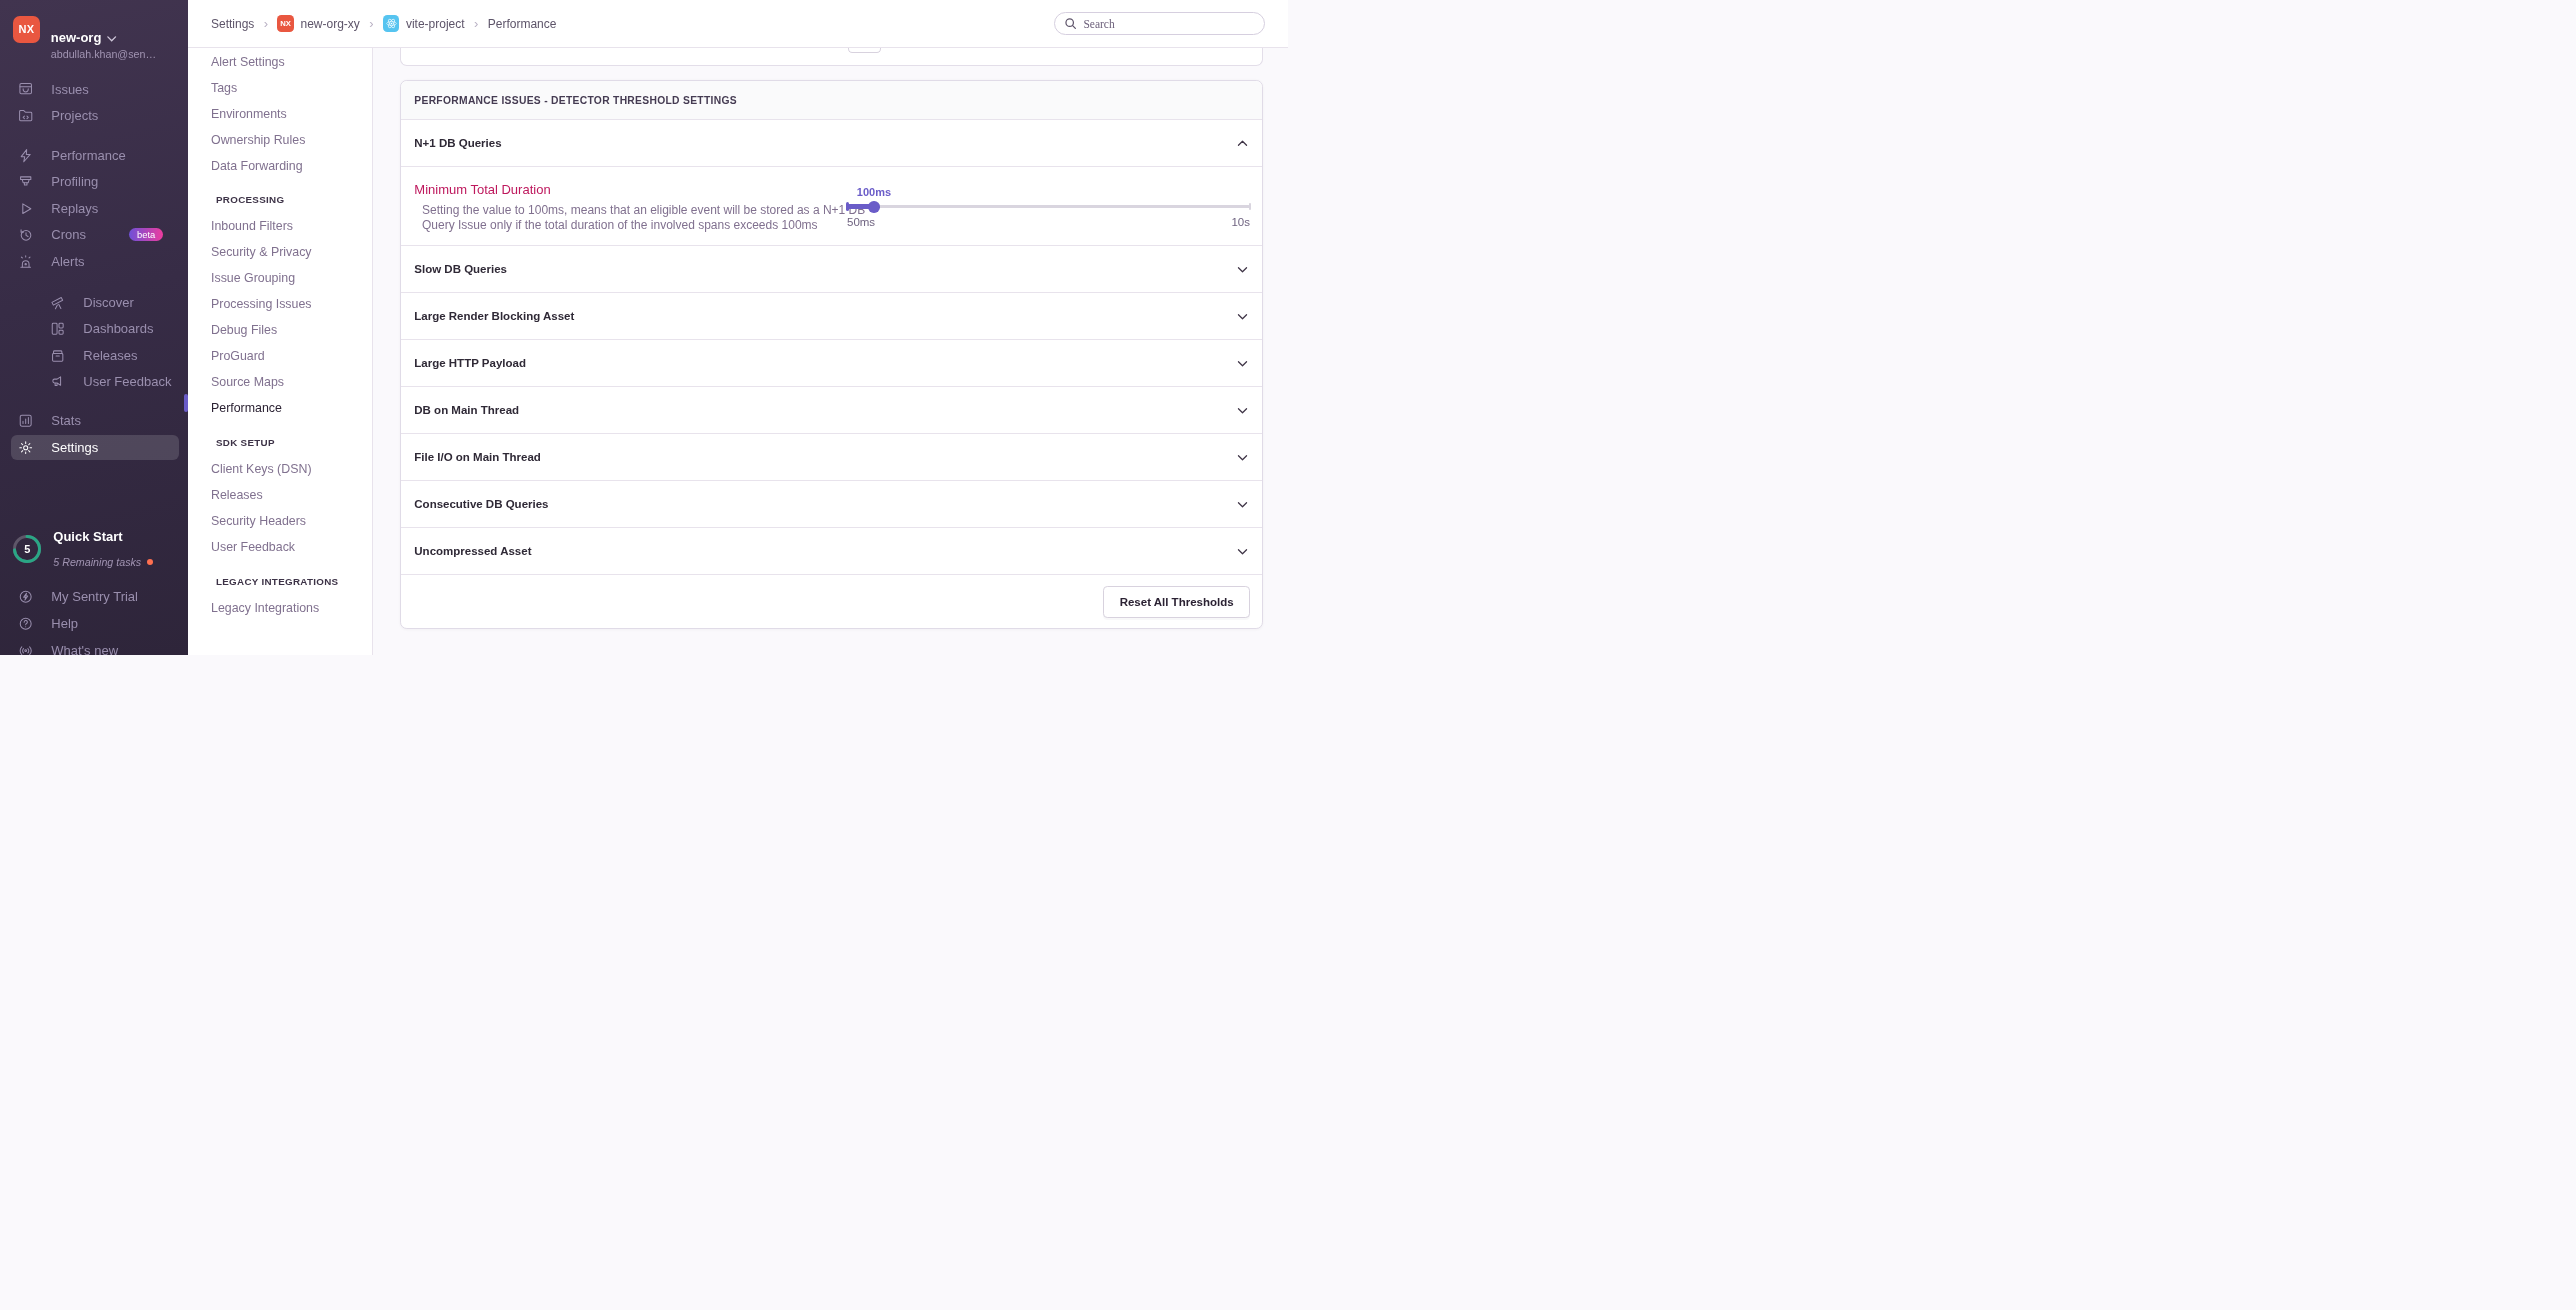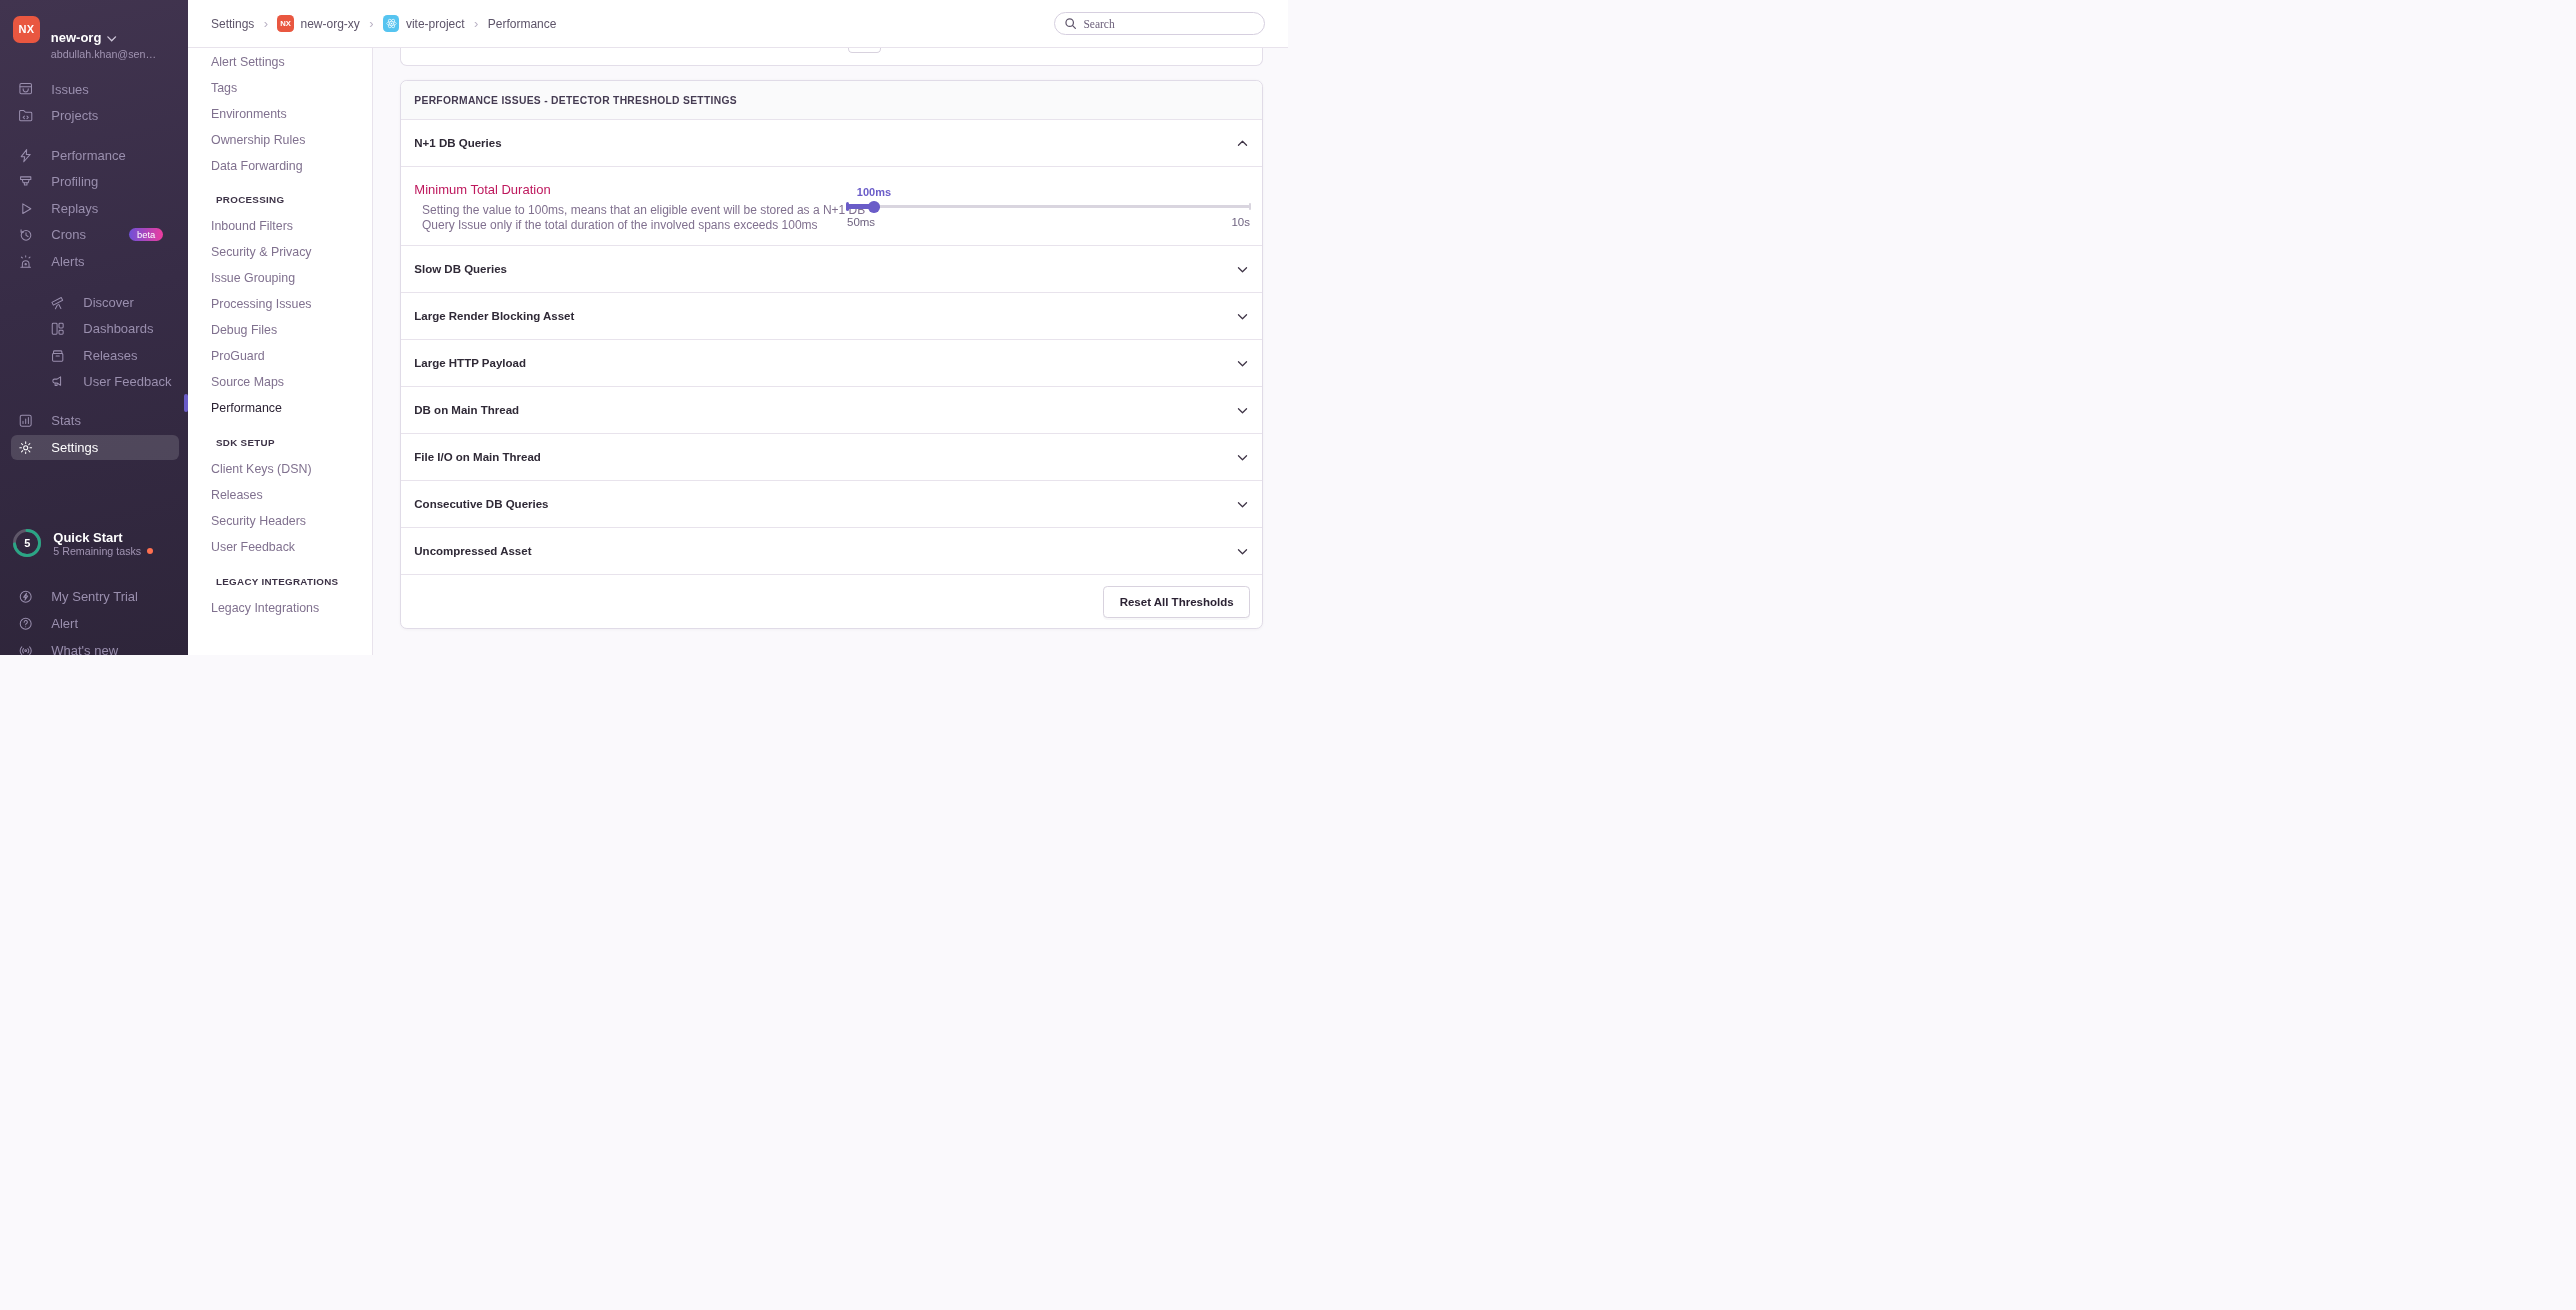--- a/index.html
+++ b/index.html
@@ -51,21 +51,21 @@
   .nav-item.active .nav-icon { color:#fff; }
 
   .quick-start { position:absolute; left:13.3px; top:529px; display:flex; align-items:center; cursor:pointer; }
   .qs-ring { position:relative; width:28px; height:28px; flex:none; }
   .qs-count {
     position:absolute; inset:0; display:flex; align-items:center; justify-content:center;
     color:#fff; font-size:11px; font-weight:700;
   }
   .qs-meta { margin-left:12px; }
   .qs-title { color:#fff; font-size:13px; font-weight:600; }
-  .qs-sub-row { display:flex; align-items:center; margin-top:0; }
+  .qs-sub-row { display:flex; align-items:center; margin-top:12px;font-style:italic; }
   .qs-sub { color:#a194b2; font-size:10.7px; }
   .qs-dot { width:6px; height:6px; border-radius:50%; background:#ff7050; margin-left:6px; }
 
   .side-footer { position:absolute; left:0; right:0; top:583px; }
   .side-footer .nav-item { height:27px; }
 
   
   .topbar {
     position:absolute; left:188px; right:0; top:0; height:48px; background:#fff;
     border-bottom:0.9px solid #e8e3ec; display:flex; align-items:center; z-index:10;
@@ -346,21 +346,21 @@
         <span class="nav-label">My Sentry Trial</span>
       </div>
       <div class="nav-item">
         <span class="nav-icon">
           <svg width="15.4" height="15.4" viewBox="0 0 24 24">
             <circle cx="12" cy="12" r="8.5" fill="none" stroke="currentColor" stroke-width="1.6" stroke-linecap="round" stroke-linejoin="round"></circle>
             <path d="M9.6 9.6a2.5 2.5 0 1 1 3.6 2.2c-.8.4-1.2 1-1.2 1.8" fill="none" stroke="currentColor" stroke-width="1.6" stroke-linecap="round" stroke-linejoin="round"></path>
             <path d="M12 16.6v.3" fill="none" stroke="currentColor" stroke-width="1.6" stroke-linecap="round" stroke-linejoin="round"></path>
           </svg>
         </span>
-        <span class="nav-label">Alert</span>
+        <span class="nav-label">Help</span>
       </div>
       <div class="nav-item">
         <span class="nav-icon">
           <svg width="15.4" height="15.4" viewBox="0 0 24 24">
             <circle cx="12" cy="12" r="1.4" fill="none" stroke="currentColor" stroke-width="1.6" stroke-linecap="round" stroke-linejoin="round"></circle>
             <path d="M8.6 15.4a4.8 4.8 0 0 1 0-6.8M15.4 8.6a4.8 4.8 0 0 1 0 6.8" fill="none" stroke="currentColor" stroke-width="1.6" stroke-linecap="round" stroke-linejoin="round"></path>
             <path d="M5.9 18.1a8.6 8.6 0 0 1 0-12.2M18.1 5.9a8.6 8.6 0 0 1 0 12.2" fill="none" stroke="currentColor" stroke-width="1.6" stroke-linecap="round" stroke-linejoin="round"></path>
           </svg>
         </span>
         <span class="nav-label">What's new</span>

